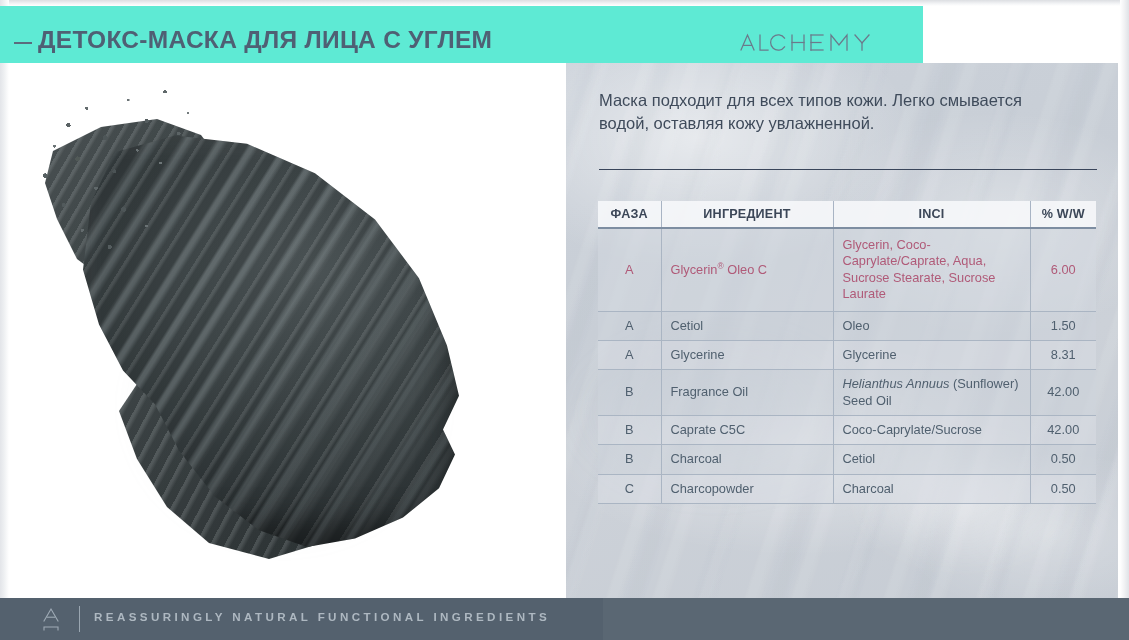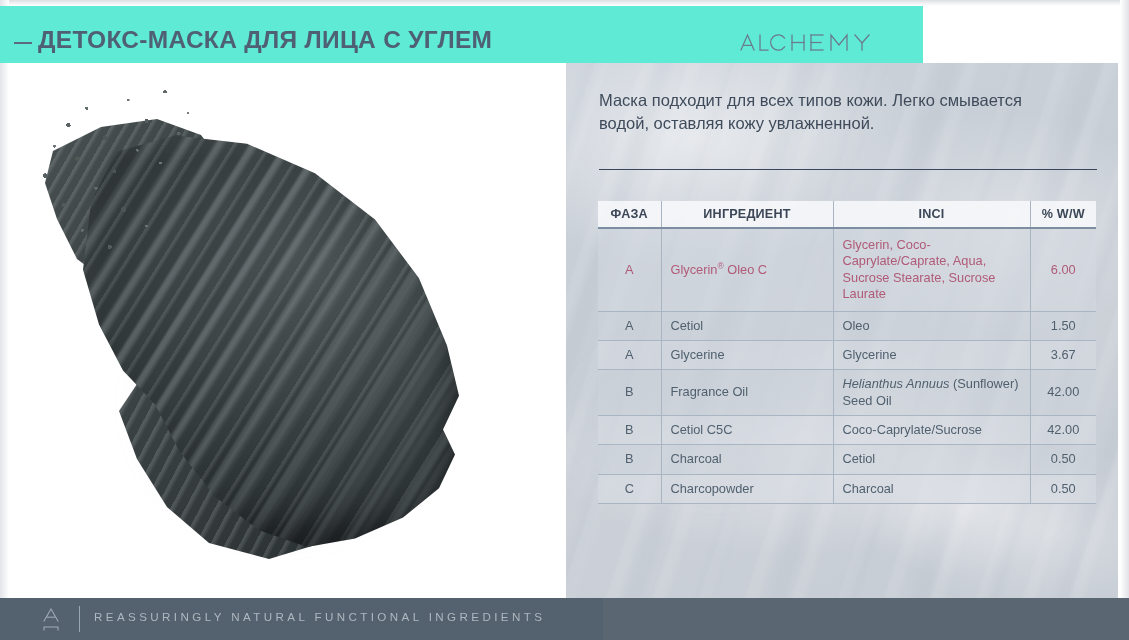--- a/index.html
+++ b/index.html
@@ -358,20 +358,21 @@
     width: 1px; height: 26px;
     background: #9aa6b1;
   }
   .footer-tag {
     position: absolute;
     left: 94px; top: 610px;
     font-size: 11.6px;
     letter-spacing: 3.4px;
     color: #aeb8c1;
     white-space: nowrap;
+    font-weight: bold;
   }
 </style>
 </head>
 <body>
 
 <div id="slide">
 
   <div class="page-surface"></div>
   <div class="edge-top"></div>
   <div class="edge-left"></div>
@@ -456,31 +457,31 @@
             <tr class="band-b">
               <td class="c">A</td>
               <td>Cetiol</td>
               <td>Oleo</td>
               <td class="c">1.50</td>
             </tr>
             <tr class="band-a">
               <td class="c">A</td>
               <td>Glycerine</td>
               <td>Glycerine</td>
-              <td class="c">3.67</td>
+              <td class="c">8.31</td>
             </tr>
             <tr class="band-b">
               <td class="c">B</td>
               <td>Fragrance Oil</td>
               <td><span class="inci-italic">Helianthus Annuus</span><span> (Sunflower) Seed Oil</span></td>
               <td class="c">42.00</td>
             </tr>
             <tr class="band-a">
               <td class="c">B</td>
-              <td>Cetiol C5C</td>
+              <td>Caprate C5C</td>
               <td>Coco-Caprylate/Sucrose</td>
               <td class="c">42.00</td>
             </tr>
             <tr class="band-b">
               <td class="c">B</td>
               <td>Charcoal</td>
               <td>Cetiol</td>
               <td class="c">0.50</td>
             </tr>
             <tr class="band-a">

